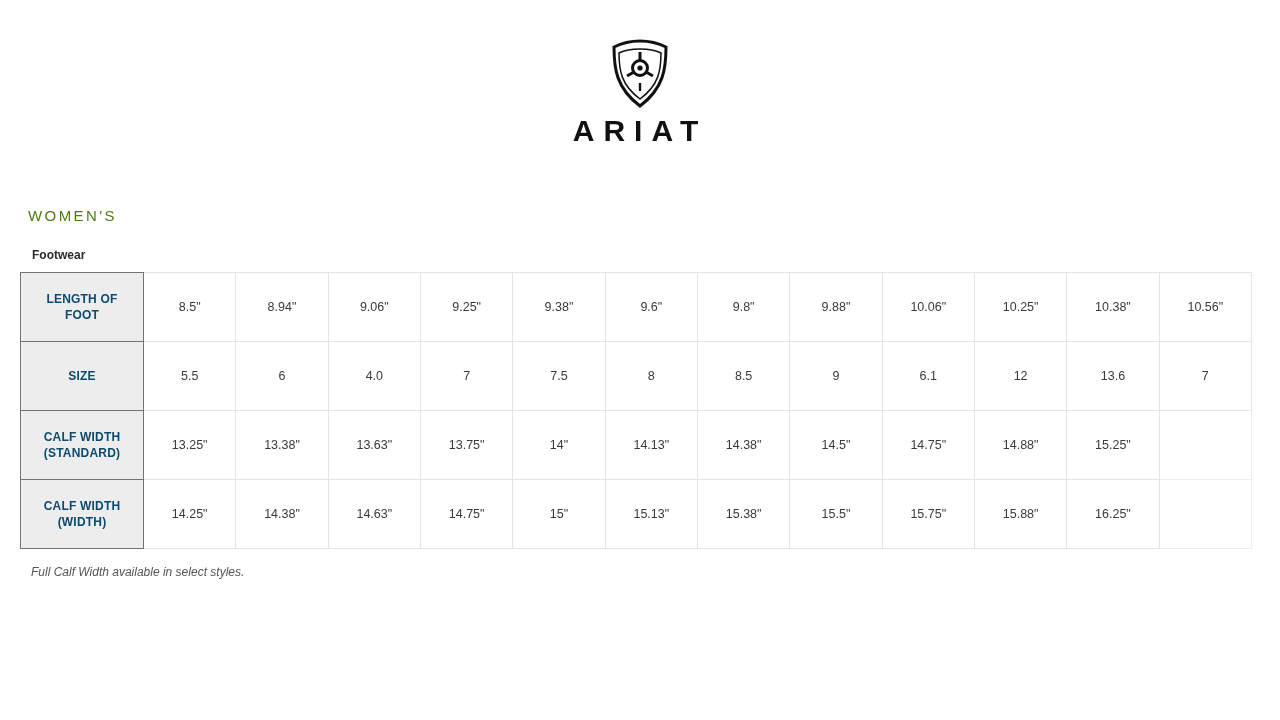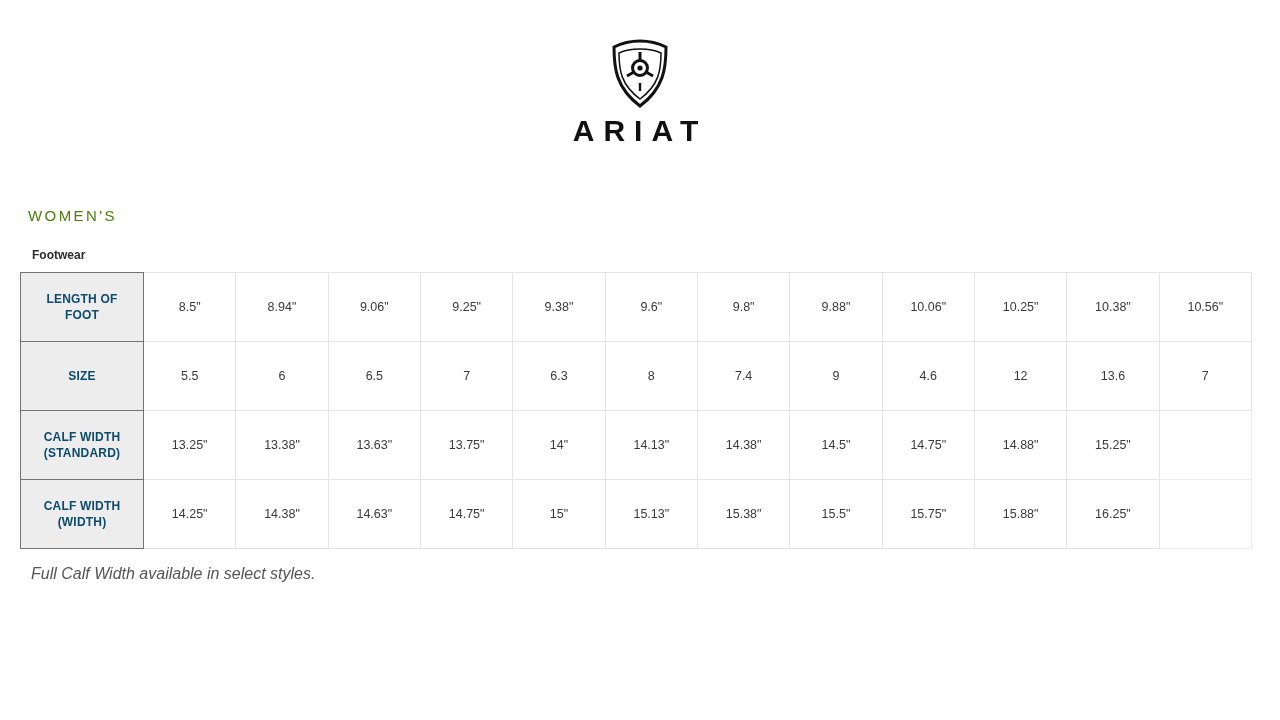--- a/index.html
+++ b/index.html
@@ -92,21 +92,21 @@
   }
   table.size-chart td.empty {
     border-color: #ececec;
   }
   .rowhead-line { display: block; }
 
   .footnote {
     position: absolute;
     left: 31px;
     top: 565px;
-    font-size: 16px;
+    font-size: 12px;
     font-style: italic;
     color: #555555;
   }
 </style>
 </head>
 <body>
 
 <div class="page">
 
   <div class="brand">
@@ -146,27 +146,27 @@
           <td>10.25"</td>
           <td>10.38"</td>
           <td>10.56"</td>
         </tr>
         <tr>
           <td class="rowhead">
             <span class="rowhead-line">SIZE</span>
           </td>
           <td>5.5</td>
           <td>6</td>
-          <td>6.5</td>
+          <td>4.0</td>
           <td>7</td>
-          <td>6.3</td>
+          <td>7.5</td>
           <td>8</td>
-          <td>7.4</td>
+          <td>8.5</td>
           <td>9</td>
-          <td>4.6</td>
+          <td>6.1</td>
           <td>12</td>
           <td>13.6</td>
           <td>7</td>
         </tr>
         <tr>
           <td class="rowhead">
             <span class="rowhead-line">CALF WIDTH</span>
             <span class="rowhead-line">(STANDARD)</span>
           </td>
           <td>13.25"</td>

